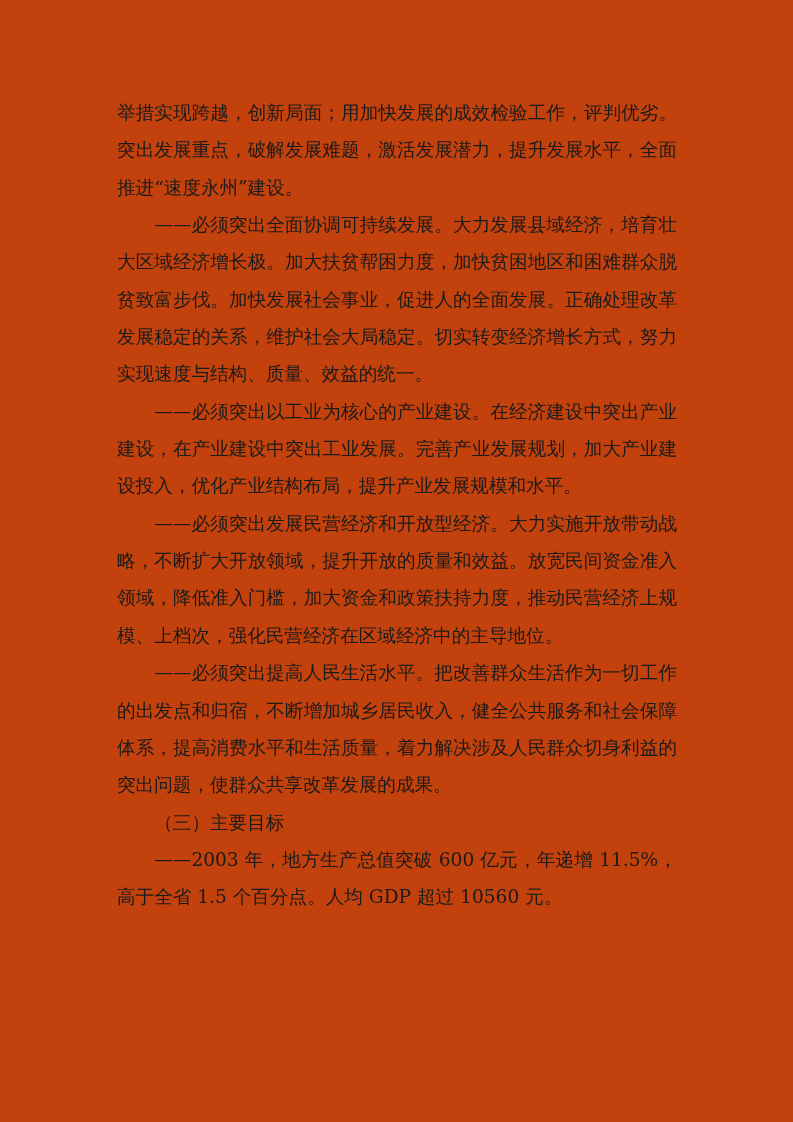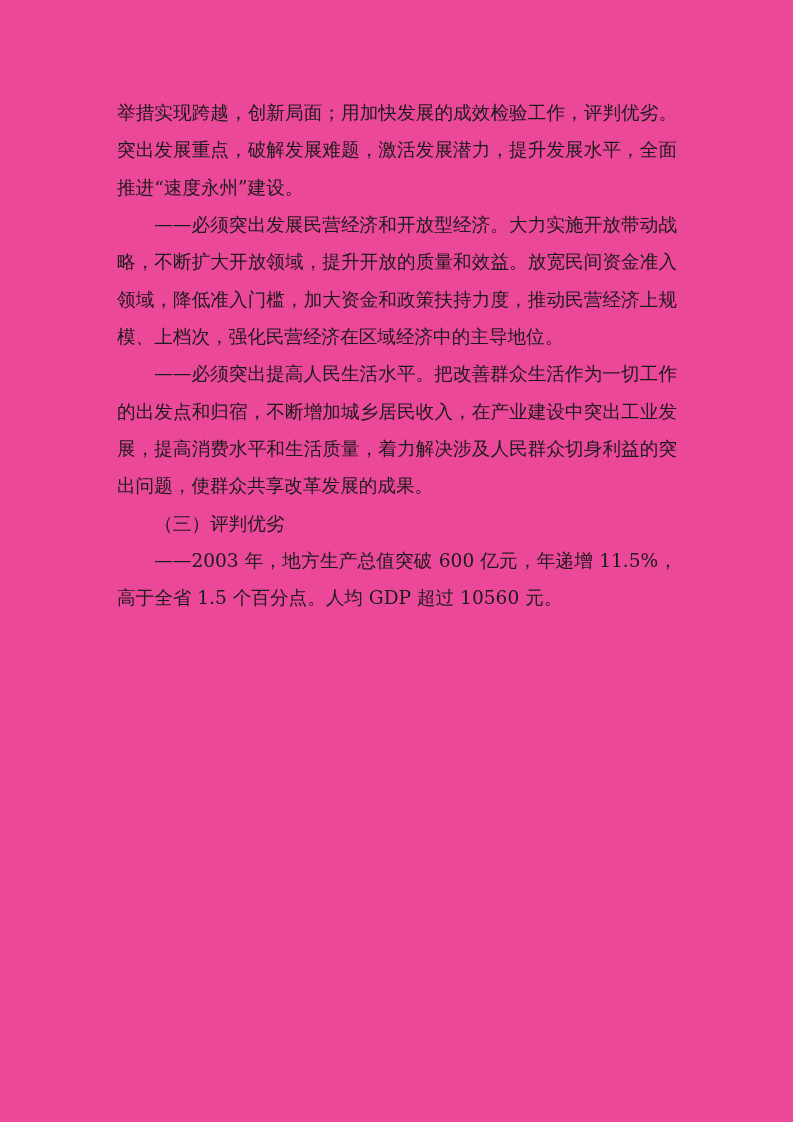--- a/index.html
+++ b/index.html
@@ -5,21 +5,21 @@
   html, body {
     margin: 0;
     padding: 0;
     background: #e8e8e8;
   }
   .page {
     position: relative;
     width: 793px;
     height: 1122px;
     margin: 0 auto;
-    background: #ec4899;
+    background: #c2410c;
     overflow: hidden;
   }
   .text-block {
     position: absolute;
     left: 117px;
     top: 94px;
     width: 560px;
     font-family: "DejaVu Serif", "Liberation Serif", serif;
     font-size: 18.6px;
     line-height: 37.35px;
@@ -34,18 +34,20 @@
   .para.indent {
     text-indent: 37.2px;
   }
 </style>
 </head>
 <body>
 
 <div class="page">
   <div class="text-block">
     <p class="para">举措实现跨越，创新局面；用加快发展的成效检验工作，评判优劣。突出发展重点，破解发展难题，激活发展潜力，提升发展水平，全面推进“速度永州”建设。</p>
+    <p class="para indent">——必须突出全面协调可持续发展。大力发展县域经济，培育壮大区域经济增长极。加大扶贫帮困力度，加快贫困地区和困难群众脱贫致富步伐。加快发展社会事业，促进人的全面发展。正确处理改革发展稳定的关系，维护社会大局稳定。切实转变经济增长方式，努力实现速度与结构、质量、效益的统一。</p>
+    <p class="para indent">——必须突出以工业为核心的产业建设。在经济建设中突出产业建设，在产业建设中突出工业发展。完善产业发展规划，加大产业建设投入，优化产业结构布局，提升产业发展规模和水平。</p>
     <p class="para indent">——必须突出发展民营经济和开放型经济。大力实施开放带动战略，不断扩大开放领域，提升开放的质量和效益。放宽民间资金准入领域，降低准入门槛，加大资金和政策扶持力度，推动民营经济上规模、上档次，强化民营经济在区域经济中的主导地位。</p>
-    <p class="para indent">——必须突出提高人民生活水平。把改善群众生活作为一切工作的出发点和归宿，不断增加城乡居民收入，在产业建设中突出工业发展，提高消费水平和生活质量，着力解决涉及人民群众切身利益的突出问题，使群众共享改革发展的成果。</p>
-    <p class="para indent">（三）评判优劣</p>
+    <p class="para indent">——必须突出提高人民生活水平。把改善群众生活作为一切工作的出发点和归宿，不断增加城乡居民收入，健全公共服务和社会保障体系，提高消费水平和生活质量，着力解决涉及人民群众切身利益的突出问题，使群众共享改革发展的成果。</p>
+    <p class="para indent">（三）主要目标</p>
     <p class="para indent">——2003 年，地方生产总值突破 600 亿元，年递增 11.5%，高于全省 1.5 个百分点。人均 GDP 超过 10560 元。</p>
   </div>
 </div>
 
 </body></html>

